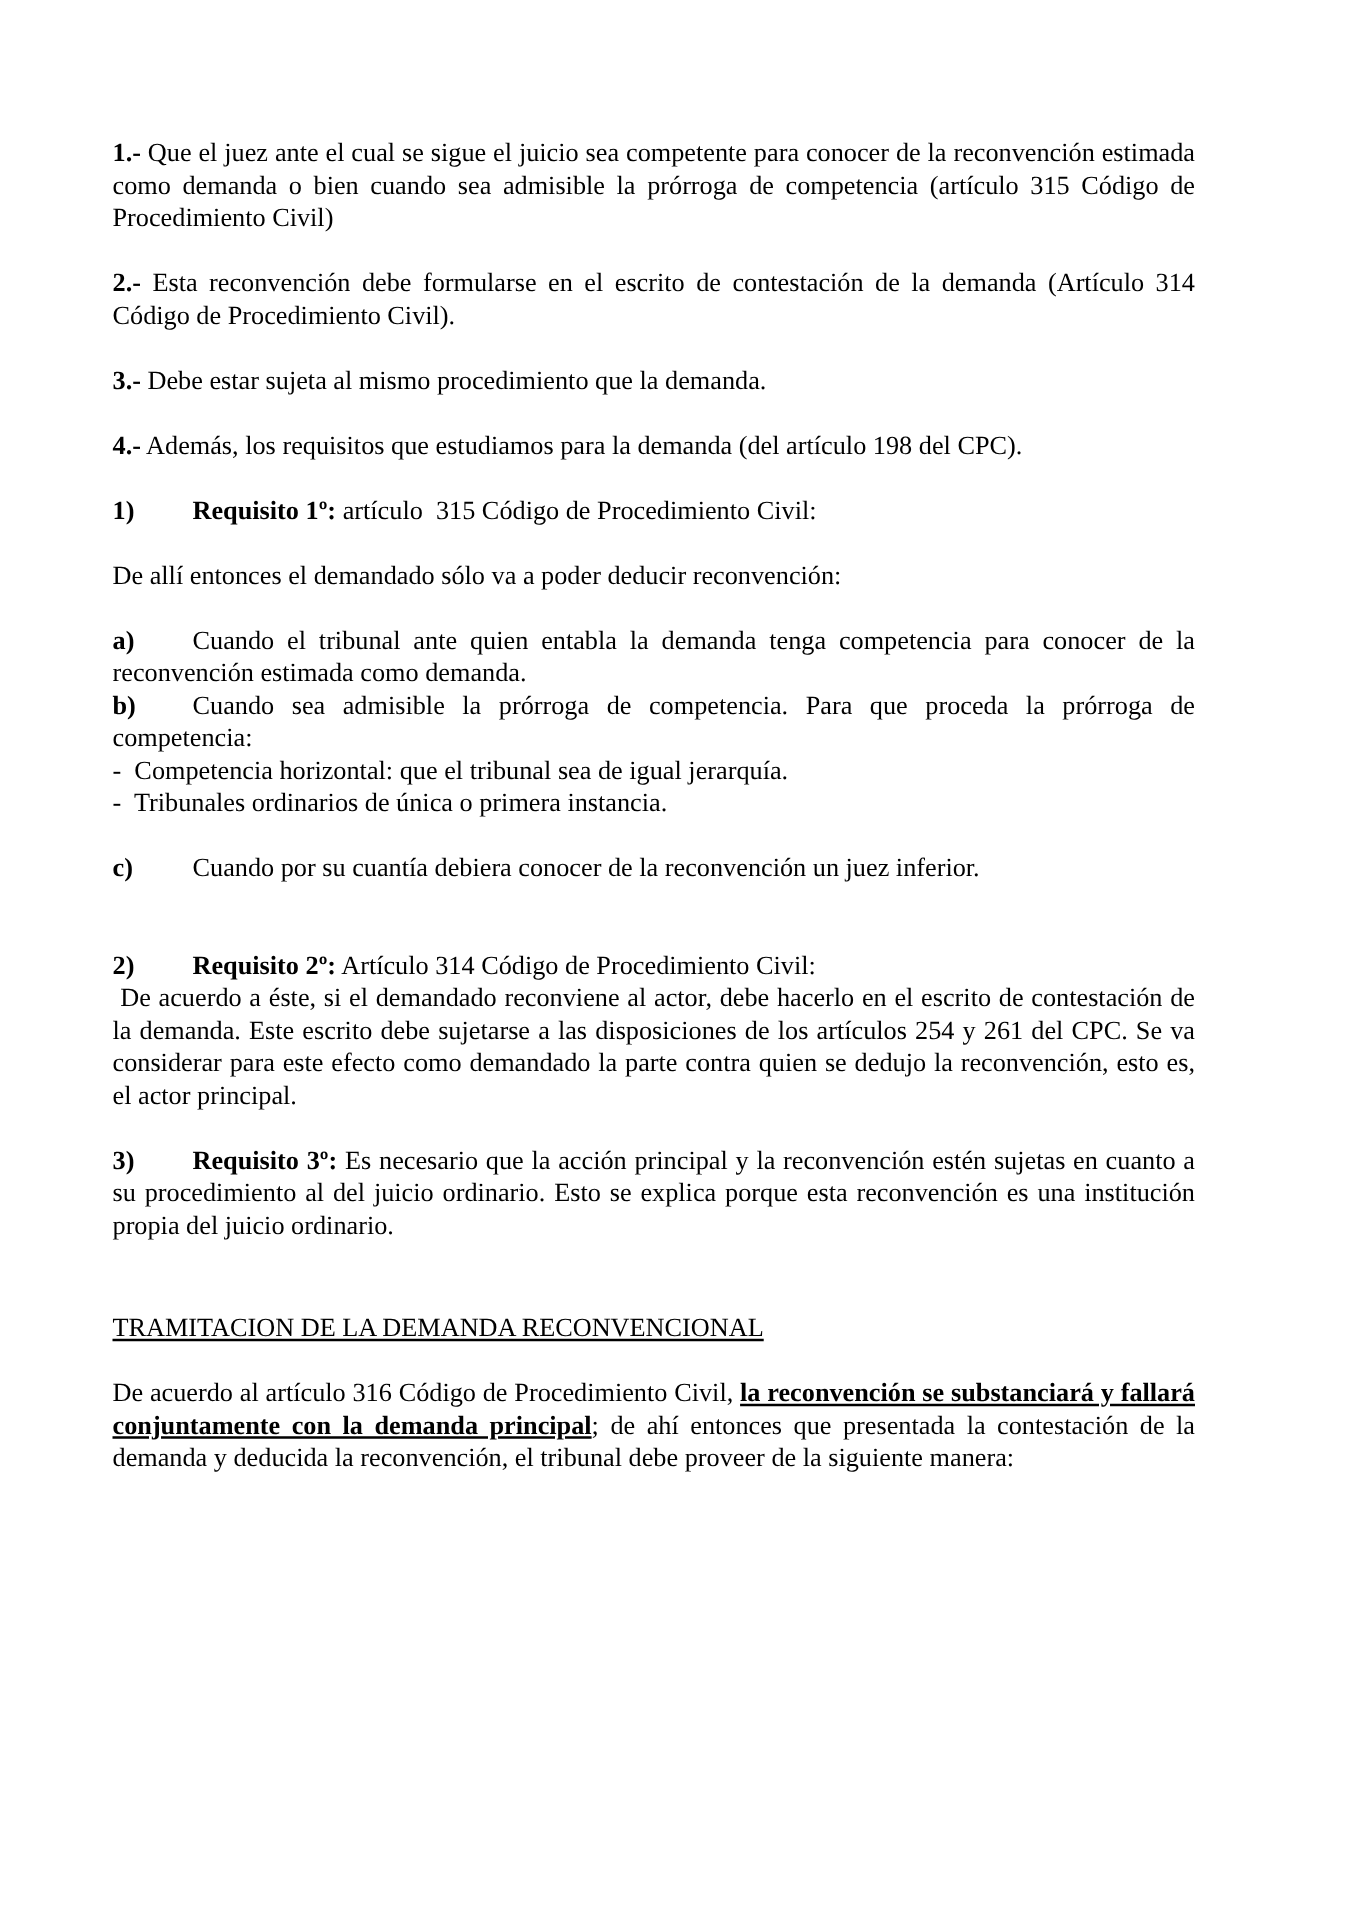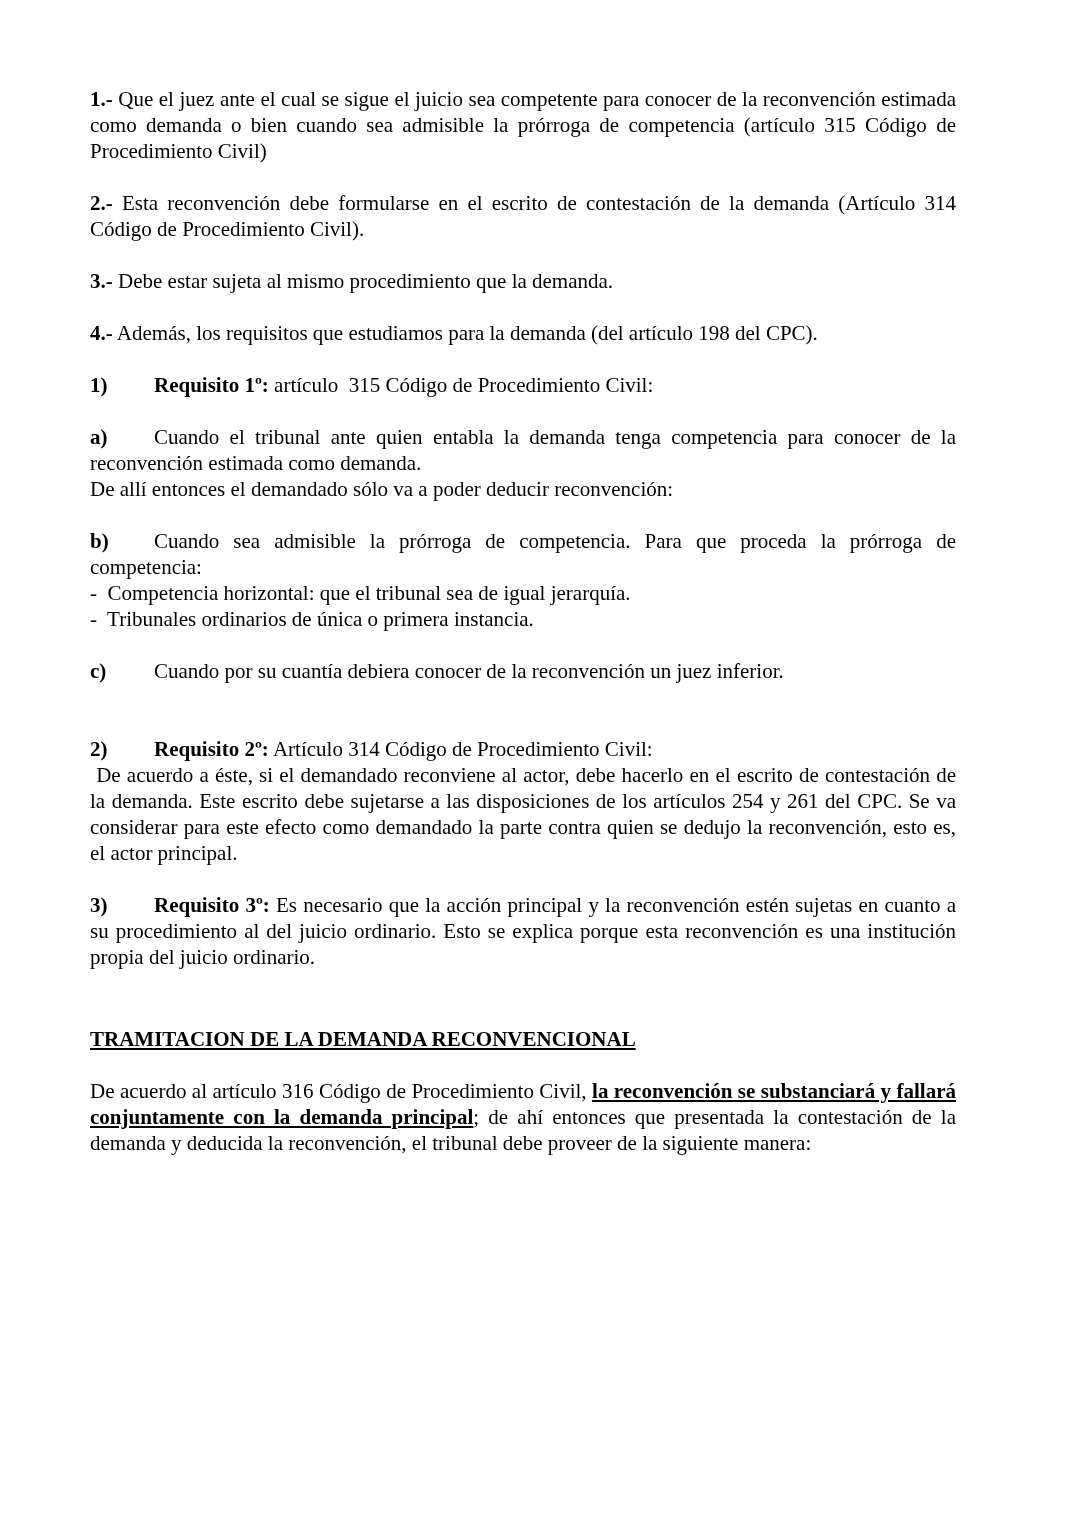--- a/index.html
+++ b/index.html
@@ -10,62 +10,62 @@
     width: 1080px;
     height: 1527px;
     background: #ffffff;
     color: #000000;
     font-family: "Liberation Serif", serif;
     font-size: 21px;
     line-height: 26px;
     overflow: hidden;
   }
   .page {
-    padding: 86px 124px 40px 90px;
+    padding: 109px 124px 40px 90px;
   }
   .blk {
     margin: 0 0 26px 0;
     text-align: justify;
   }
   .mb0 { margin-bottom: 0; }
   .mb2 { margin-bottom: 52px; }
   .mb4 { margin-bottom: 56px; }
   .lbl {
     display: inline-block;
     width: 64px;
     font-weight: bold;
   }
   b { font-weight: bold; }
   .bu {
     font-weight: bold;
     text-decoration: underline;
   }
   .heading {
-    font-weight: bold;
+    font-weight: normal;
     text-decoration: underline;
   }
 </style>
 </head>
 <body>
 
 <div class="page">
 
   <p class="blk"><b>1.-</b><span> Que el juez ante el cual se sigue el juicio sea competente para conocer de la reconvención estimada como demanda o bien cuando sea admisible la prórroga de competencia  (artículo 315 Código de Procedimiento Civil)</span></p>
 
   <p class="blk"><b>2.-</b><span> Esta reconvención debe formularse en el escrito de contestación de la demanda (Artículo  314 Código de Procedimiento Civil).</span></p>
 
   <p class="blk"><b>3.-</b><span> Debe estar sujeta al mismo procedimiento que la demanda.</span></p>
 
   <p class="blk"><b>4.-</b><span> Además, los requisitos que estudiamos para la demanda (del artículo 198 del CPC).</span></p>
 
   <p class="blk"><span class="lbl">1)</span><b>Requisito 1º:</b><span> artículo&nbsp; 315 Código de Procedimiento Civil:</span></p>
 
+  <p class="blk"><span>De allí entonces el demandado sólo va a poder deducir reconvención:</span></p>
+
   <p class="blk mb0"><span class="lbl">a)</span><span>Cuando el tribunal ante quien entabla la demanda tenga competencia para conocer de la reconvención estimada como demanda.</span></p>
-
-  <p class="blk"><span>De allí entonces el demandado sólo va a poder deducir reconvención:</span></p>
 
   <p class="blk mb0"><span class="lbl">b)</span><span>Cuando sea admisible la prórroga de competencia. Para que proceda la prórroga de competencia:</span></p>
 
   <p class="blk mb0"><span>-&nbsp; Competencia horizontal: que el tribunal sea de igual jerarquía.</span></p>
 
 
   <p class="blk"><span>-&nbsp; Tribunales ordinarios de única o primera instancia.</span></p>
 
   <p class="blk mb2"><span class="lbl">c)</span><span>Cuando por su cuantía debiera conocer de la reconvención un juez inferior.</span></p>
 

